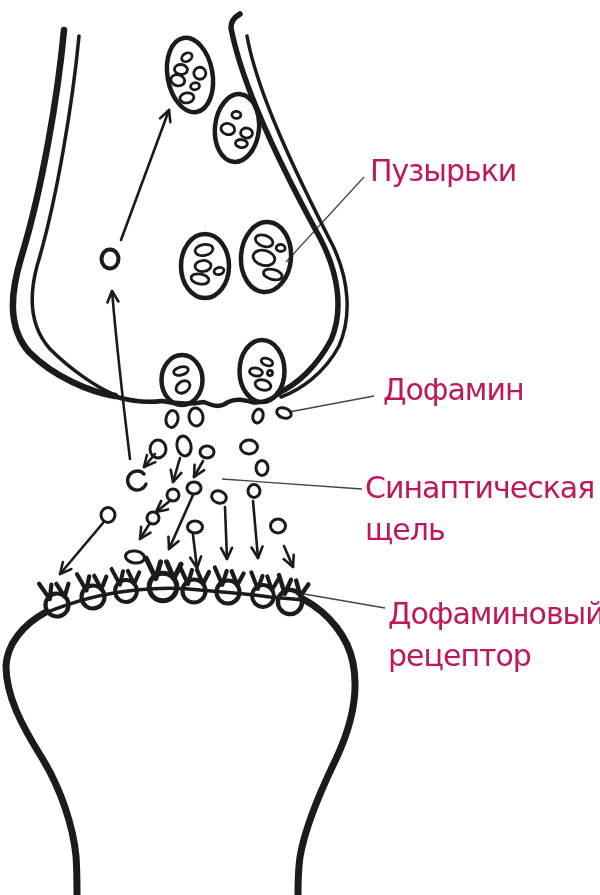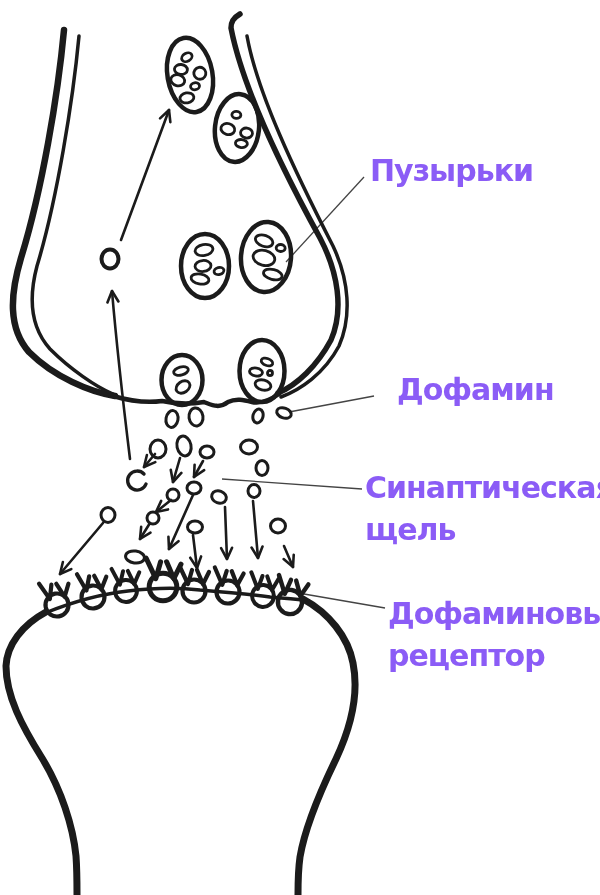--- a/index.html
+++ b/index.html
@@ -1,24 +1,24 @@
 <!DOCTYPE html>
 <html><head>
 <meta charset="utf-8">
 <style>
   html,body{margin:0;padding:0;background:#fff;}
   #canvas{position:relative;width:600px;height:895px;background:#fff;overflow:hidden;
           font-family:"DejaVu Sans",sans-serif;}
   #drawing{position:absolute;left:0;top:0;}
   .ink{stroke:#1b1b1b;fill:none;stroke-linecap:round;stroke-linejoin:round;}
-  .label{position:absolute;font-weight:bold;font-size:30px;line-height:42px;
-         letter-spacing:-1px;color:#8b5cf6;white-space:nowrap;}
+  .label{position:absolute;font-weight:normal;font-size:30px;line-height:42px;
+         letter-spacing:-1px;color:#be185d;white-space:nowrap;}
   .label span{display:block;}
   #lbl-vesicles{left:370px;top:150px;}
-  #lbl-dopamine{left:397px;top:369px;}
+  #lbl-dopamine{left:383px;top:369px;}
   #lbl-cleft{left:365px;top:467px;}
   #lbl-receptor{left:388px;top:593px;}
 </style>
 </head>
 <body>
 
 <div id="canvas">
 
 <svg id="drawing" width="600" height="895" viewBox="0 0 600 895">
   <defs>

